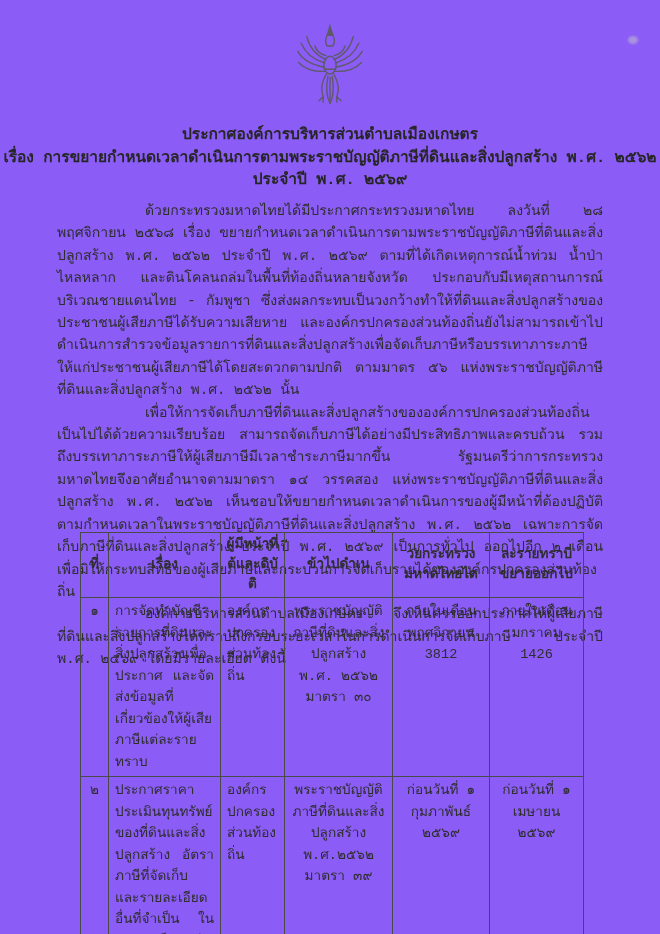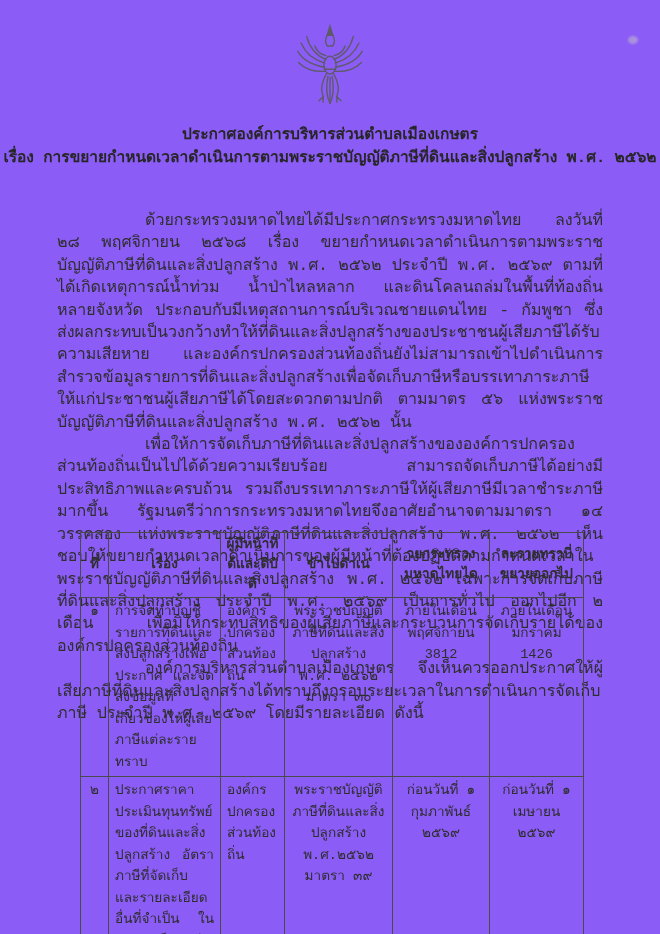--- a/index.html
+++ b/index.html
@@ -23,22 +23,22 @@
     position:absolute; top:24px; left:50%; transform:translateX(-50%);
     width:70px; height:96px;
   }
   .title-block{
     position:absolute; top:124px; left:0; right:0;
     text-align:center; font-weight:bold;
     font-size:15.5px; line-height:22.5px;
     color:#262626;
   }
   .content{
-    position:absolute; top:210px; left:57px; width:546px;
-    font-size:16px; line-height:22.4px;
+    position:absolute; top:200px; left:57px; width:546px;
+    font-size:14px; line-height:22.4px;
     text-align:justify;
     color:#2e2e2e;
   }
   .content p{ text-indent:88px; }
   table.sched{
     position:absolute; top:532px; left:80px;
     width:503px;
     border-collapse:collapse;
     table-layout:fixed;
     font-size:13.6px;
@@ -102,20 +102,21 @@
         <path d="M47 76 C44 92 45 106 50 116"></path>
         <path d="M53 76 C56 92 55 106 50 116"></path>
         <path d="M50 78 L50 112"></path>
       </g>
     </svg>
   </div>
 
   <div class="title-block">
     <div>ประกาศองค์การบริหารส่วนตำบลเมืองเกษตร</div>
     <div>เรื่อง การขยายกำหนดเวลาดำเนินการตามพระราชบัญญัติภาษีที่ดินและสิ่งปลูกสร้าง พ.ศ. ๒๕๖๒</div>
+    <div>ประจำปี พ.ศ. ๒๕๖๙</div>
   </div>
 
   <div class="content">
     <p>ด้วยกระทรวงมหาดไทยได้มีประกาศกระทรวงมหาดไทย ลงวันที่ ๒๘ พฤศจิกายน ๒๕๖๘  เรื่อง ขยายกำหนดเวลาดำเนินการตามพระราชบัญญัติภาษีที่ดินและสิ่งปลูกสร้าง พ.ศ. ๒๕๖๒ ประจำปี พ.ศ. ๒๕๖๙ ตามที่ได้เกิดเหตุการณ์น้ำท่วม น้ำป่าไหลหลาก และดินโคลนถล่มในพื้นที่ท้องถิ่นหลายจังหวัด ประกอบกับมีเหตุสถานการณ์บริเวณชายแดนไทย - กัมพูชา ซึ่งส่งผลกระทบเป็นวงกว้างทำให้ที่ดินและสิ่งปลูกสร้างของประชาชนผู้เสียภาษีได้รับความเสียหาย และองค์กรปกครองส่วนท้องถิ่นยังไม่สามารถเข้าไปดำเนินการสำรวจข้อมูลรายการที่ดินและสิ่งปลูกสร้างเพื่อจัดเก็บภาษีหรือบรรเทาภาระภาษีให้แก่ประชาชนผู้เสียภาษีได้โดยสะดวกตามปกติ ตามมาตร ๕๖ แห่งพระราชบัญญัติภาษีที่ดินและสิ่งปลูกสร้าง พ.ศ. ๒๕๖๒ นั้น</p>
     <p>เพื่อให้การจัดเก็บภาษีที่ดินและสิ่งปลูกสร้างขององค์การปกครองส่วนท้องถิ่นเป็นไปได้ด้วยความเรียบร้อย สามารถจัดเก็บภาษีได้อย่างมีประสิทธิภาพและครบถ้วน รวมถึงบรรเทาภาระภาษีให้ผู้เสียภาษีมีเวลาชำระภาษีมากขึ้น รัฐมนตรีว่าการกระทรวงมหาดไทยจึงอาศัยอำนาจตามมาตรา ๑๔ วรรคสอง  แห่งพระราชบัญญัติภาษีที่ดินและสิ่งปลูกสร้าง พ.ศ. ๒๕๖๒  เห็นชอบให้ขยายกำหนดเวลาดำเนินการของผู้มีหน้าที่ต้องปฏิบัติตามกำหนดเวลาในพระราชบัญญัติภาษีที่ดินและสิ่งปลูกสร้าง พ.ศ. ๒๕๖๒  เฉพาะการจัดเก็บภาษีที่ดินและสิ่งปลูกสร้าง ประจำปี พ.ศ. ๒๕๖๙  เป็นการทั่วไป  ออกไปอีก ๒ เดือน  เพื่อมิให้กระทบสิทธิของผู้เสียภาษีและกระบวนการจัดเก็บรายได้ขององค์กรปกครองส่วนท้องถิ่น</p>
     <p>องค์การบริหารส่วนตำบลเมืองเกษตร จึงเห็นควรออกประกาศให้ผู้เสียภาษีที่ดินและสิ่งปลูกสร้างได้ทราบถึงกรอบระยะเวลาในการดำเนินการจัดเก็บภาษี  ประจำปี พ.ศ. ๒๕๖๙  โดยมีรายละเอียด  ดังนี้</p>
   </div>
 
   <table class="sched">
     <colgroup>

